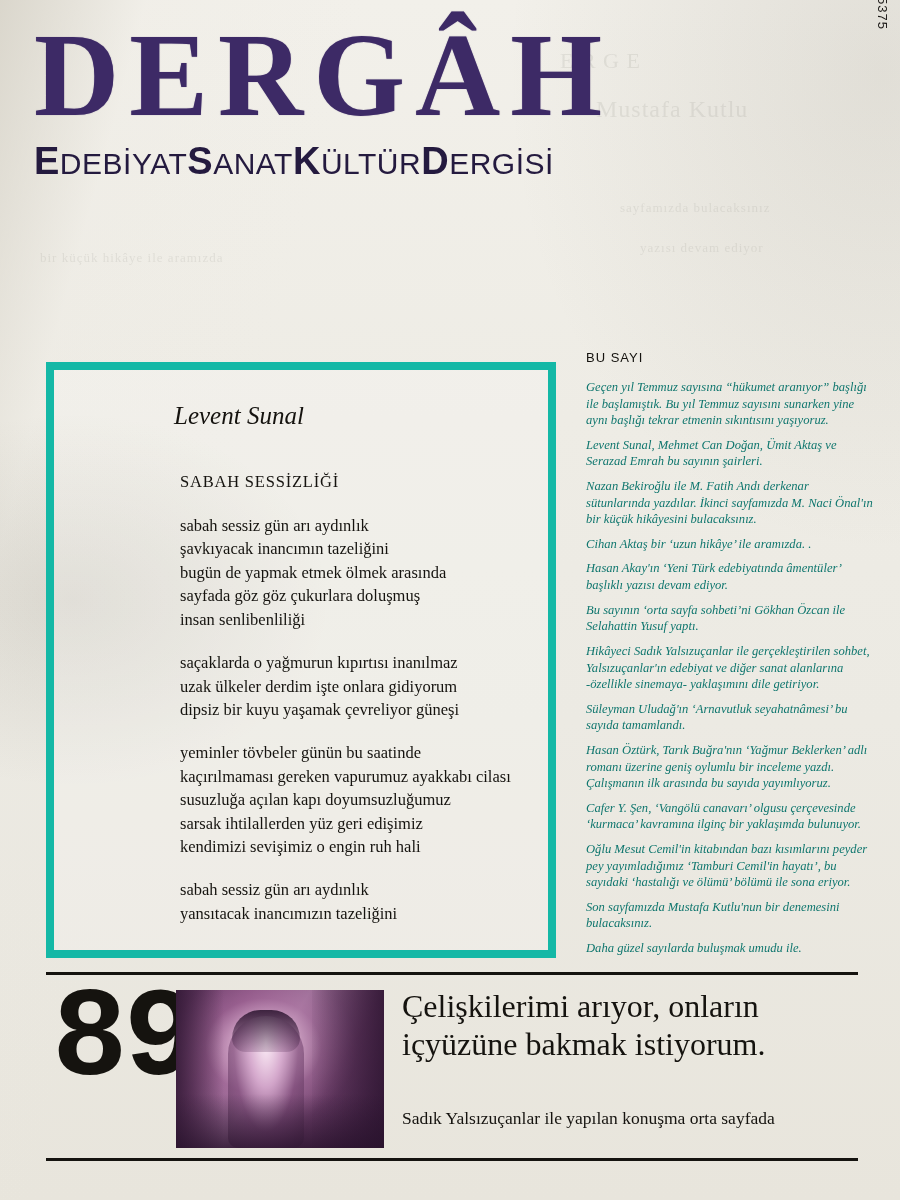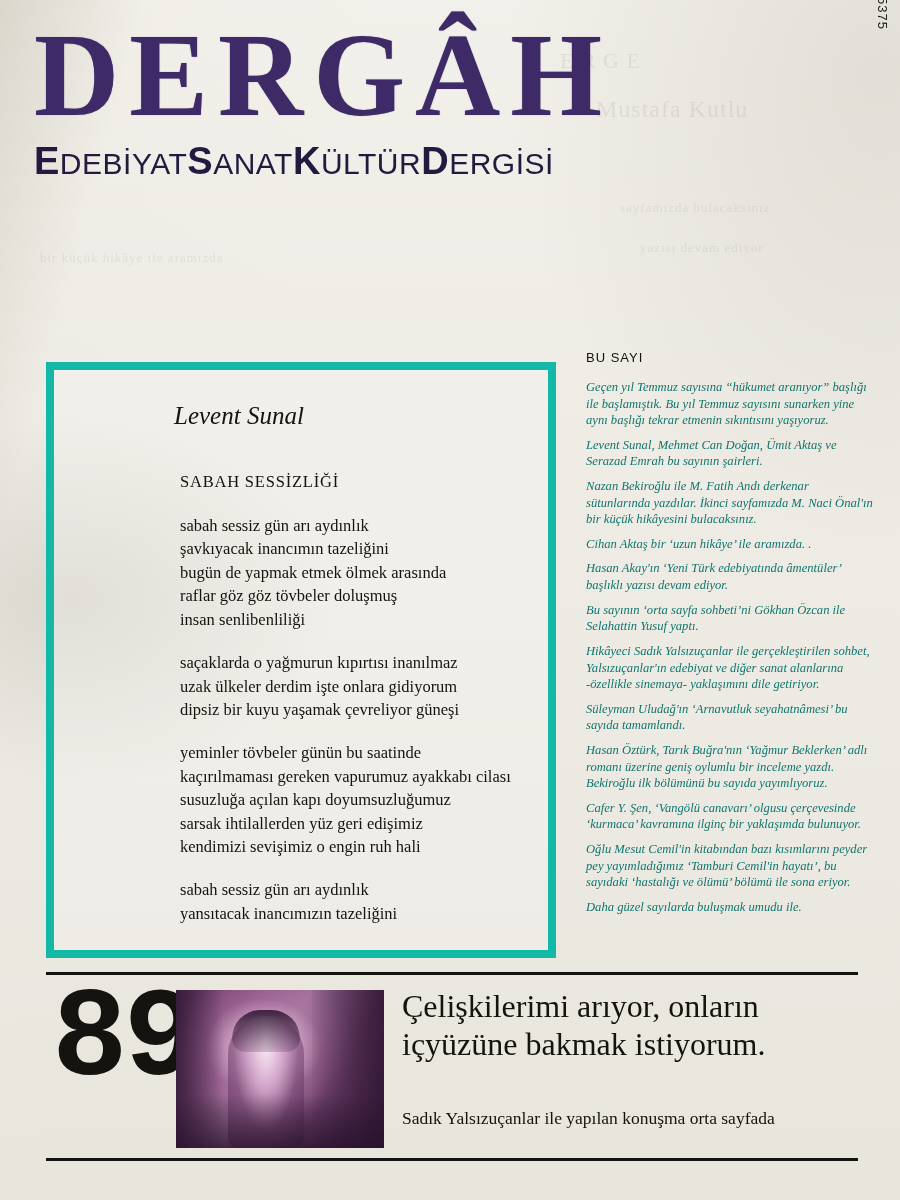--- a/index.html
+++ b/index.html
@@ -269,21 +269,21 @@
   <div class="issn">ISSN 1300 - 5375</div>
 
   <div class="poem-box">
     <div class="poem-author">Levent Sunal</div>
     <div class="poem-title">SABAH  SESSİZLİĞİ</div>
     <div class="poem-body" id="poem-body">
         <div class="poem-stanza">
           <div class="poem-line">sabah sessiz gün arı aydınlık</div>
           <div class="poem-line">şavkıyacak inancımın tazeliğini</div>
           <div class="poem-line">bugün de yapmak etmek ölmek arasında</div>
-          <div class="poem-line">raflar göz göz tövbeler doluşmuş</div>
+          <div class="poem-line">sayfada göz göz çukurlara doluşmuş</div>
           <div class="poem-line">insan senlibenliliği</div>
         </div>
         <div class="poem-stanza">
           <div class="poem-line">saçaklarda o yağmurun kıpırtısı inanılmaz</div>
           <div class="poem-line">uzak ülkeler derdim işte onlara gidiyorum</div>
           <div class="poem-line">dipsiz bir kuyu yaşamak çevreliyor güneşi</div>
         </div>
         <div class="poem-stanza">
           <div class="poem-line">yeminler tövbeler günün bu saatinde</div>
           <div class="poem-line">kaçırılmaması gereken vapurumuz ayakkabı cilası</div>
@@ -302,23 +302,24 @@
     <div class="bu-sayi-head">BU SAYI</div>
     <div id="bu-sayi-list">
         <p>Geçen yıl Temmuz sayısına “hükumet aranıyor” başlığı ile başlamıştık. Bu yıl Temmuz sayısını sunarken yine aynı başlığı tekrar etmenin sıkıntısını yaşıyoruz.</p>
         <p>Levent Sunal, Mehmet Can Doğan, Ümit Aktaş ve Serazad Emrah bu sayının şairleri.</p>
         <p>Nazan Bekiroğlu ile M. Fatih Andı derkenar sütunlarında yazdılar. İkinci sayfamızda M. Naci Önal'ın bir küçük hikâyesini bulacaksınız.</p>
         <p>Cihan Aktaş bir ‘uzun hikâye’ ile aramızda. .</p>
         <p>Hasan Akay'ın ‘Yeni Türk edebiyatında âmentüler’ başlıklı yazısı devam ediyor.</p>
         <p>Bu sayının ‘orta sayfa sohbeti’ni Gökhan Özcan ile Selahattin Yusuf yaptı.</p>
         <p>Hikâyeci Sadık Yalsızuçanlar ile gerçekleştirilen sohbet, Yalsızuçanlar'ın edebiyat ve diğer sanat alanlarına -özellikle sinemaya- yaklaşımını dile getiriyor.</p>
         <p>Süleyman Uludağ'ın ‘Arnavutluk seyahatnâmesi’ bu sayıda tamamlandı.</p>
-        <p>Hasan Öztürk, Tarık Buğra'nın ‘Yağmur Beklerken’ adlı romanı üzerine geniş oylumlu bir inceleme yazdı. Bekiroğlu ilk bölümünü bu sayıda yayımlıyoruz.</p>
+        <p>Hasan Öztürk, Tarık Buğra'nın ‘Yağmur Beklerken’ adlı romanı üzerine geniş oylumlu bir inceleme yazdı. Çalışmanın ilk arasında bu sayıda yayımlıyoruz.</p>
         <p>Cafer Y. Şen, ‘Vangölü canavarı’ olgusu çerçevesinde ‘kurmaca’ kavramına ilginç bir yaklaşımda bulunuyor.</p>
         <p>Oğlu Mesut Cemil'in kitabından bazı kısımlarını peyder pey yayımladığımız ‘Tamburi Cemil'in hayatı’, bu sayıdaki ‘hastalığı ve ölümü’ bölümü ile sona eriyor.</p>
+        <p>Son sayfamızda Mustafa Kutlu'nun bir denemesini bulacaksınız.</p>
         <p>Daha güzel sayılarda buluşmak umudu ile.</p>
       </div>
   </div>
 
   <div class="rule-top"></div>
   <div class="issue-number">89</div>
 
   <div class="cover-photo">
     <div class="dark-left"></div>
     <div class="dark-right"></div>

